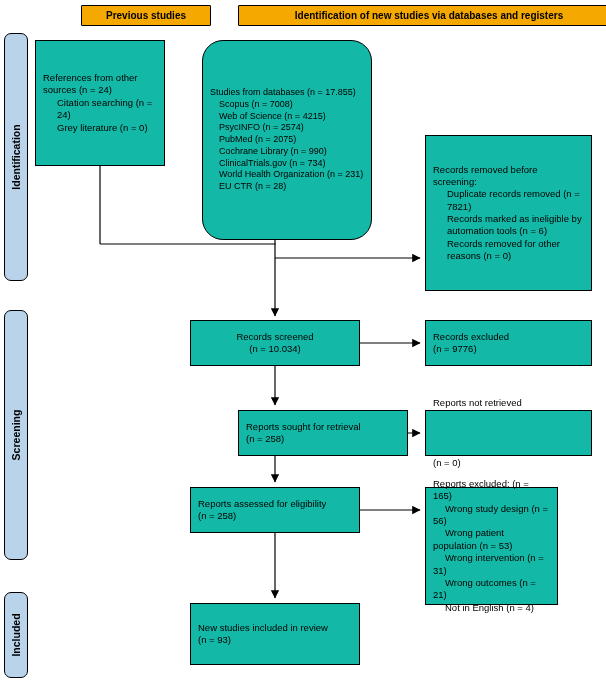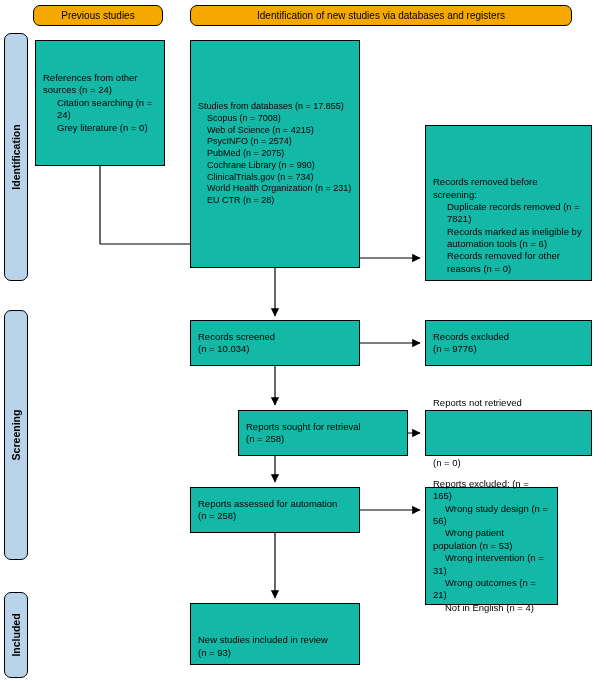--- a/index.html
+++ b/index.html
@@ -17,28 +17,29 @@
   }
   svg.arrows {
     position: absolute;
     left: 0; top: 0;
     width: 606px; height: 682px;
   }
   .hdr {
     position: absolute;
     background: var(--header-bg, #F5A800);
     border: 1px solid #000;
-    border-radius: 7px;
-    font-weight: normal;
+    border-radius: 1px;
+    font-weight: bold;
     font-size: 10px;
     display: flex;
     align-items: center;
     justify-content: center;
     text-align: center;
     padding: 2px 4px;
+    margin-left: 48px;
   }
   .stage {
     position: absolute;
     background: var(--stage-bg, #BDD7EE);
     border: 1px solid #000;
     border-radius: 7px;
     display: flex;
     align-items: center;
     justify-content: center;
     font-weight: bold;
@@ -102,71 +103,71 @@
   <div class="stage" style="left:4px; top:592px; width:24px; height:86px;">
     <span>Included</span>
   </div>
 
   <div class="box" style="left:35px; top:40px; width:130px; height:126px;">
     <div class="line">References from other sources (n = 24)</div>
     <div class="line ind1">Citation searching (n = 24)</div>
     <div class="line ind1">Grey literature (n = 0)</div>
   </div>
 
-  <div class="box box--db" style="left:190px; top:40px; width:170px; height:228px;">
+  <div class="box box--db" style="left:202px; top:40px; width:170px; height:200px;border-radius:21px;">
     <div class="line">Studies from databases  (n = 17.855)</div>
     <div class="line ind2">Scopus (n = 7008)</div>
     <div class="line ind2">Web of Science (n = 4215)</div>
     <div class="line ind2">PsycINFO (n = 2574)</div>
     <div class="line ind2">PubMed (n = 2075)</div>
     <div class="line ind2">Cochrane Library (n = 990)</div>
     <div class="line ind2">ClinicalTrials.gov (n = 734)</div>
     <div class="line ind2">World Health Organization (n = 231)</div>
     <div class="line ind2">EU CTR (n = 28)</div>
   </div>
 
-  <div class="box" style="left:425px; top:125px; width:167px; height:156px;justify-content:flex-end;">
+  <div class="box" style="left:425px; top:135px; width:167px; height:156px;">
     <div class="line">Records removed before screening:</div>
     <div class="line ind1">Duplicate records removed (n = 7821)</div>
     <div class="line ind1">Records marked as ineligible by automation tools (n = 6)</div>
     <div class="line ind1">Records removed for other reasons (n = 0)</div>
   </div>
 
-  <div class="box" style="left:190px; top:320px; width:170px; height:46px;">
+  <div class="box" style="left:190px; top:320px; width:170px; height:46px;align-items:center;">
     <div class="line">Records screened</div>
     <div class="line">(n = 10.034)</div>
   </div>
 
   <div class="box" style="left:425px; top:320px; width:167px; height:46px;">
     <div class="line">Records excluded</div>
     <div class="line">(n = 9776)</div>
   </div>
 
   <div class="box" style="left:190px; top:410px; width:170px; height:46px;margin-left:48px;">
     <div class="line">Reports sought for retrieval</div>
     <div class="line">(n = 258)</div>
   </div>
 
   <div class="box" style="left:425px; top:410px; width:167px; height:46px;gap:48px;">
     <div class="line">Reports not retrieved</div>
     <div class="line">(n = 0)</div>
   </div>
 
   <div class="box" style="left:190px; top:487px; width:170px; height:46px;">
-    <div class="line">Reports assessed for automation</div>
+    <div class="line">Reports assessed for eligibility</div>
     <div class="line">(n = 258)</div>
   </div>
 
   <div class="box" style="left:425px; top:487px; width:133px; height:118px;justify-content:center;">
     <div class="line">Reports excluded: (n = 165)</div>
     <div class="line ind-first">Wrong study design (n = 56)</div>
     <div class="line ind-first">Wrong patient population (n = 53)</div>
     <div class="line ind-first">Wrong intervention (n = 31)</div>
     <div class="line ind-first">Wrong outcomes (n = 21)</div>
     <div class="line ind-first">Not in English (n = 4)</div>
   </div>
 
-  <div class="box" style="left:190px; top:603px; width:170px; height:62px;justify-content:flex-end;">
+  <div class="box" style="left:190px; top:603px; width:170px; height:62px;">
     <div class="line">New studies included in review</div>
     <div class="line">(n = 93)</div>
   </div>
 
 </div>
 
 </body></html>

